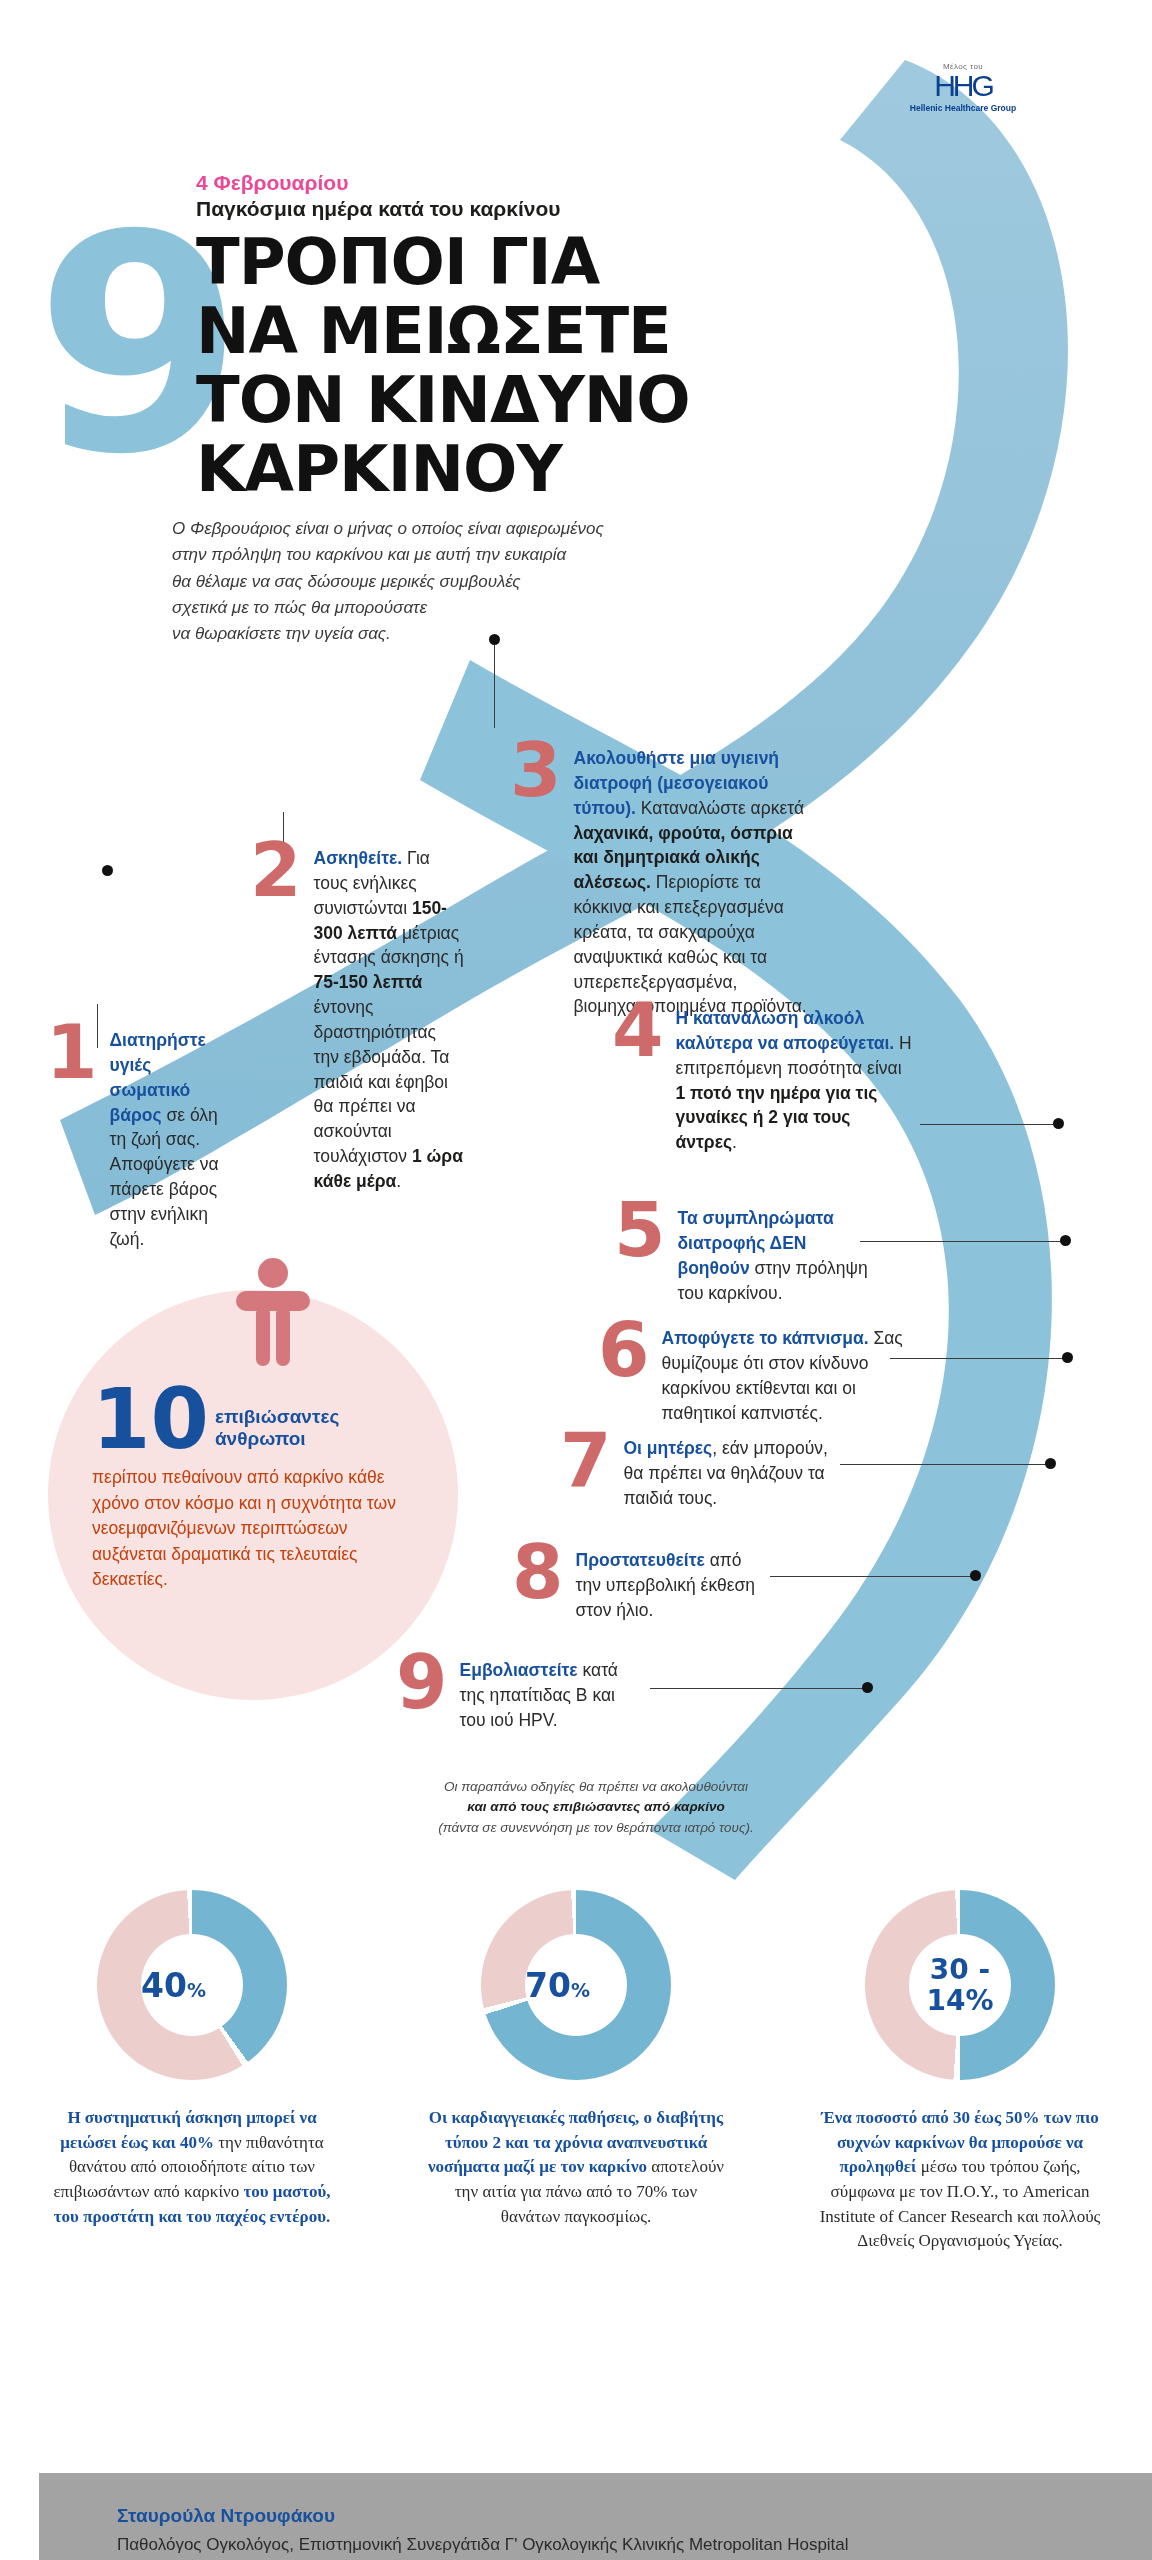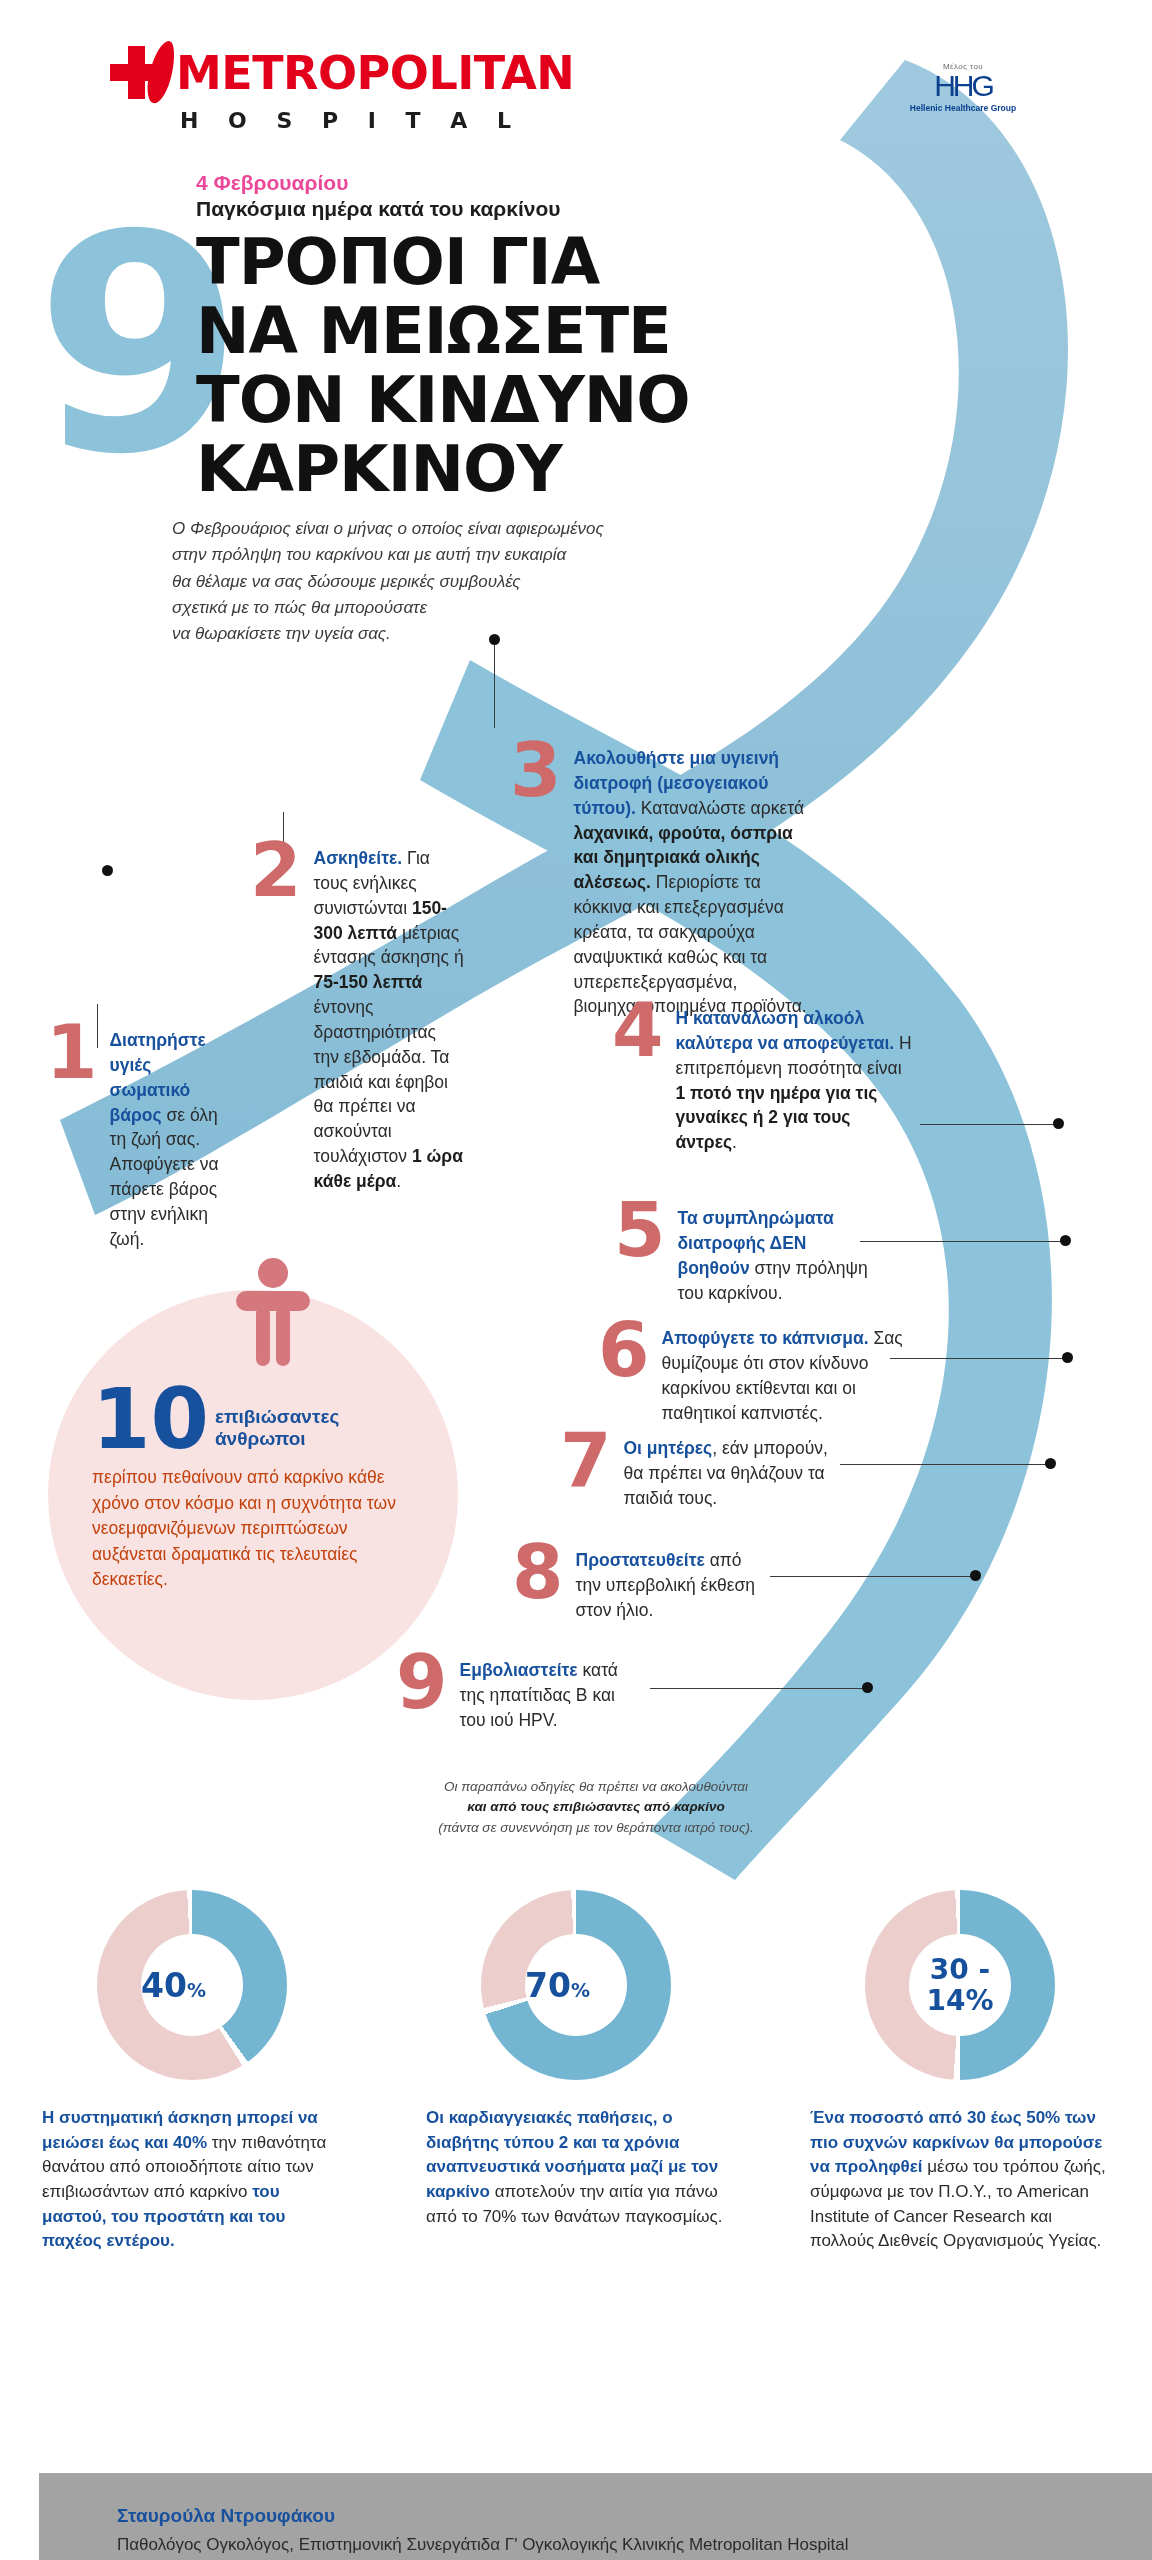--- a/index.html
+++ b/index.html
@@ -87,21 +87,21 @@
            display:flex; justify-content:space-around; }
   .donut-col{ width:320px; display:flex; flex-direction:column; align-items:center; }
   .donut{ position:relative; width:190px; height:190px; border-radius:50%; }
   .donut .hole{ position:absolute; left:44px; top:44px; width:102px; height:102px;
                 border-radius:50%; background:#fff; display:flex; align-items:center;
                 justify-content:flex-start; }
   .pct{ font-size:33px; font-weight:bold; color:#17519e; font-family:"DejaVu Sans", sans-serif;
         line-height:1; text-align:center; }
   .pct .sm{ font-size:19px; }
   .pct.two-line{ font-size:28px; line-height:1.12; }
-  .caption{ margin-top:26px; width:300px; font-size:17px; line-height:1.45; color:#2b2b2b; }
+  .caption{ margin-top:26px; width:300px; text-align:center; font-size:17px; line-height:1.45; color:#2b2b2b;font-family:Liberation Serif, serif; }
   .caption b{ color:#17519e; }
 
   
   .footer{ position:absolute; left:0; bottom:0; width:1152px; height:87px; background:#a3a3a3; z-index:5;margin-left:39px; }
   .footer .name{ position:absolute; left:78px; top:32px; font-size:19px; font-weight:bold; color:#17519e; }
   .footer .role{ position:absolute; left:78px; top:62px; font-size:17px; color:#2b2b2b; }
 </style>
 </head>
 <body>
 
@@ -130,31 +130,20 @@
              L 650 1830
              C 690 1790, 760 1720, 830 1630
              C 970 1450, 990 1230, 870 1080
              C 760 945, 590 880, 420 780 Z" fill="#8cc2da"></path>
 
     <path d="M 1010 120 C 1130 240, 1150 470, 1060 650 L 1152 650 L 1152 120 Z" fill="#ffffff"></path>
   </svg>
 </div>
 
 <div class="header">
-  <div class="logo">
-    <div class="logo-row1">
-      <div class="cross">
-        <div class="bar-h"></div>
-          <div class="bar-v"></div>
-          <div class="flame"></div>
-      </div>
-      <div class="logo-word">METROPOLITAN</div>
-    </div>
-    <div class="logo-sub">H O S P I T A L</div>
-  </div>
 
   <div class="hhg">
     <div class="hhg-top">Μέλος του</div>
     <div class="hhg-mark">HHG</div>
     <div class="hhg-name">Hellenic Healthcare Group</div>
   </div>
 </div>
 
 <div class="title-block">
   <div class="kicker-date">4 Φεβρουαρίου</div>

